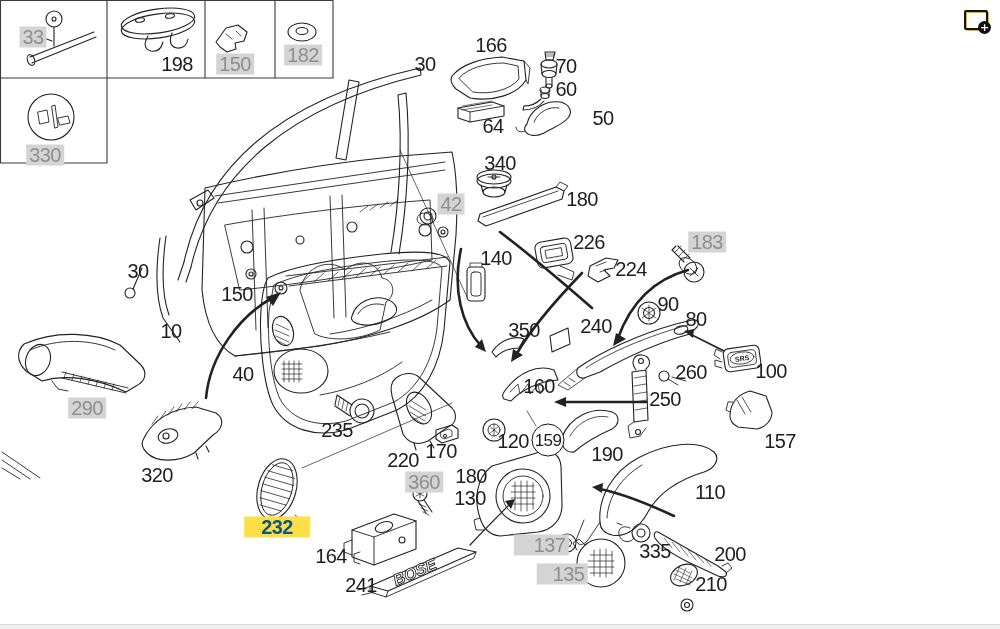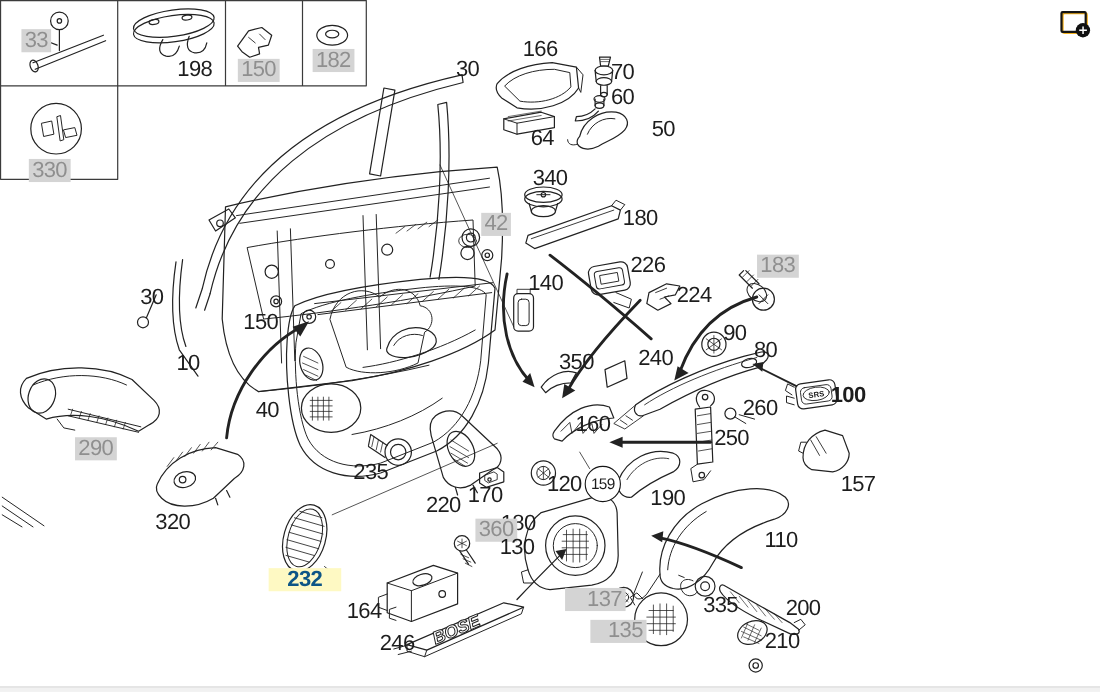--- a/index.html
+++ b/index.html
@@ -4,23 +4,23 @@
 <style>
   html,body{margin:0;padding:0;background:#fff;}
   #stage{position:relative;width:1000px;height:629px;background:#ffffff;overflow:hidden;
          font-family:"Liberation Sans", sans-serif;}
   #art-svg{position:absolute;left:0;top:0;z-index:1;}
   #labels-layer{position:absolute;left:0;top:0;width:100%;height:100%;z-index:2;}
   .lbl{position:absolute;transform:translate(-50%,-50%);
        font:20px "Liberation Sans", sans-serif;letter-spacing:-0.6px;
        color:#1d1d1d;white-space:nowrap;line-height:1.05;}
   .lbl.gray{background:#d4d4d4;color:#8f8f8f;padding:0 3px;}
-  .lbl.selected{background:#fef9c3;color:#0d5586;font-weight:bold;padding:0 17px;}
+  .lbl.selected{background:#fde047;color:#0d5586;font-weight:bold;padding:0 17px;}
   .lbl.circled{border:1.8px solid #151515;border-radius:50%;width:31px;height:31px;
-       display:flex;align-items:center;justify-content:center;background:#fff;font-size:14px;}
+       display:flex;align-items:center;justify-content:center;background:#fff;font-size:17px;}
   .zoom-icon{position:absolute;left:962px;top:7px;width:30px;height:28px;z-index:3;cursor:pointer;}
   .zi-accent{position:absolute;left:3px;top:4px;width:20px;height:16px;border:2px solid #f2b01e;border-radius:3px;}
   .zi-frame{position:absolute;left:2px;top:3px;width:20px;height:16px;border:2.4px solid #141414;border-radius:2px;background:transparent;}
   .zi-dot{position:absolute;right:1px;bottom:1px;width:13px;height:13px;background:#101010;color:#fff;
           border-radius:50%;font:bold 11px/13px "DejaVu Sans", sans-serif;text-align:center;}
   .bottom-bar{position:absolute;left:0;right:0;bottom:0;height:4px;background:#f1f1f1;
           border-top:1px solid #d9d9d9;z-index:3;}
 </style>
 </head>
 <body>
@@ -396,45 +396,45 @@
       <div class="lbl plain" style="left: 631px; top: 269px;">224</div>
       <div class="lbl gray" style="left: 707px; top: 242px;">183</div>
       <div class="lbl plain" style="left: 496px; top: 258px;">140</div>
       <div class="lbl plain" style="left: 138px; top: 271px;">30</div>
       <div class="lbl plain" style="left: 237px; top: 294px;">150</div>
       <div class="lbl plain" style="left: 668px; top: 304px; text-align: center;">90</div>
       <div class="lbl plain" style="left: 696px; top: 319px;">80</div>
       <div class="lbl plain" style="left: 171px; top: 331px;">10</div>
       <div class="lbl plain" style="left: 524px; top: 330px;">350</div>
       <div class="lbl plain" style="left: 596px; top: 326px;">240</div>
-      <div class="lbl plain" style="left: 771px; top: 360px; font-weight: bold;">100</div>
+      <div class="lbl plain" style="left: 771px; top: 371px;">100</div>
       <div class="lbl plain" style="left: 691px; top: 372px;">260</div>
       <div class="lbl plain" style="left: 243px; top: 374px;">40</div>
       <div class="lbl plain" style="left: 539px; top: 386px; text-align: right;">160</div>
       <div class="lbl plain" style="left: 665px; top: 399px;">250</div>
       <div class="lbl plain" style="left: 780px; top: 405px; margin-top: 36px;">157</div>
       <div class="lbl gray" style="left: 87px; top: 408px;">290</div>
       <div class="lbl plain" style="left: 337px; top: 430px;">235</div>
       <div class="lbl plain" style="left: 513px; top: 441px;">120</div>
       <div class="lbl circled" style="left: 548px; top: 440px;">159</div>
       <div class="lbl plain" style="left: 607px; top: 454px;">190</div>
       <div class="lbl plain" style="left: 441px; top: 451px;">170</div>
       <div class="lbl plain" style="left: 403px; top: 460px;">220</div>
       <div class="lbl plain" style="left: 157px; top: 475px;">320</div>
       <div class="lbl plain" style="left: 471px; top: 476px;">180</div>
-      <div class="lbl gray" style="left: 424px; top: 482px; margin-left: 27px;">360</div>
+      <div class="lbl gray" style="left: 424px; top: 482px;">360</div>
       <div class="lbl plain" style="left: 710px; top: 492px;">110</div>
       <div class="lbl plain" style="left: 470px; top: 498px;">130</div>
       <div class="lbl selected" style="left: 277px; top: 527px;">232</div>
       <div class="lbl gray" style="left: 541px; top: 545px; padding-left: 20px;">137</div>
       <div class="lbl plain" style="left: 655px; top: 551px;">335</div>
       <div class="lbl plain" style="left: 730px; top: 554px;">200</div>
       <div class="lbl plain" style="left: 331px; top: 556px;">164</div>
       <div class="lbl gray" style="left: 562px; top: 574px; padding-left: 16px;">135</div>
-      <div class="lbl plain" style="left: 361px; top: 585px;">246</div>
+      <div class="lbl plain" style="left: 361px; top: 585px;">241</div>
       <div class="lbl plain" style="left: 711px; top: 584px;">210</div>
     </div>
 
   <div class="zoom-icon">
     <div class="zi-accent"></div>
     <div class="zi-frame"></div>
     <div class="zi-dot">+</div>
   </div>
 
   <div class="bottom-bar"></div>

